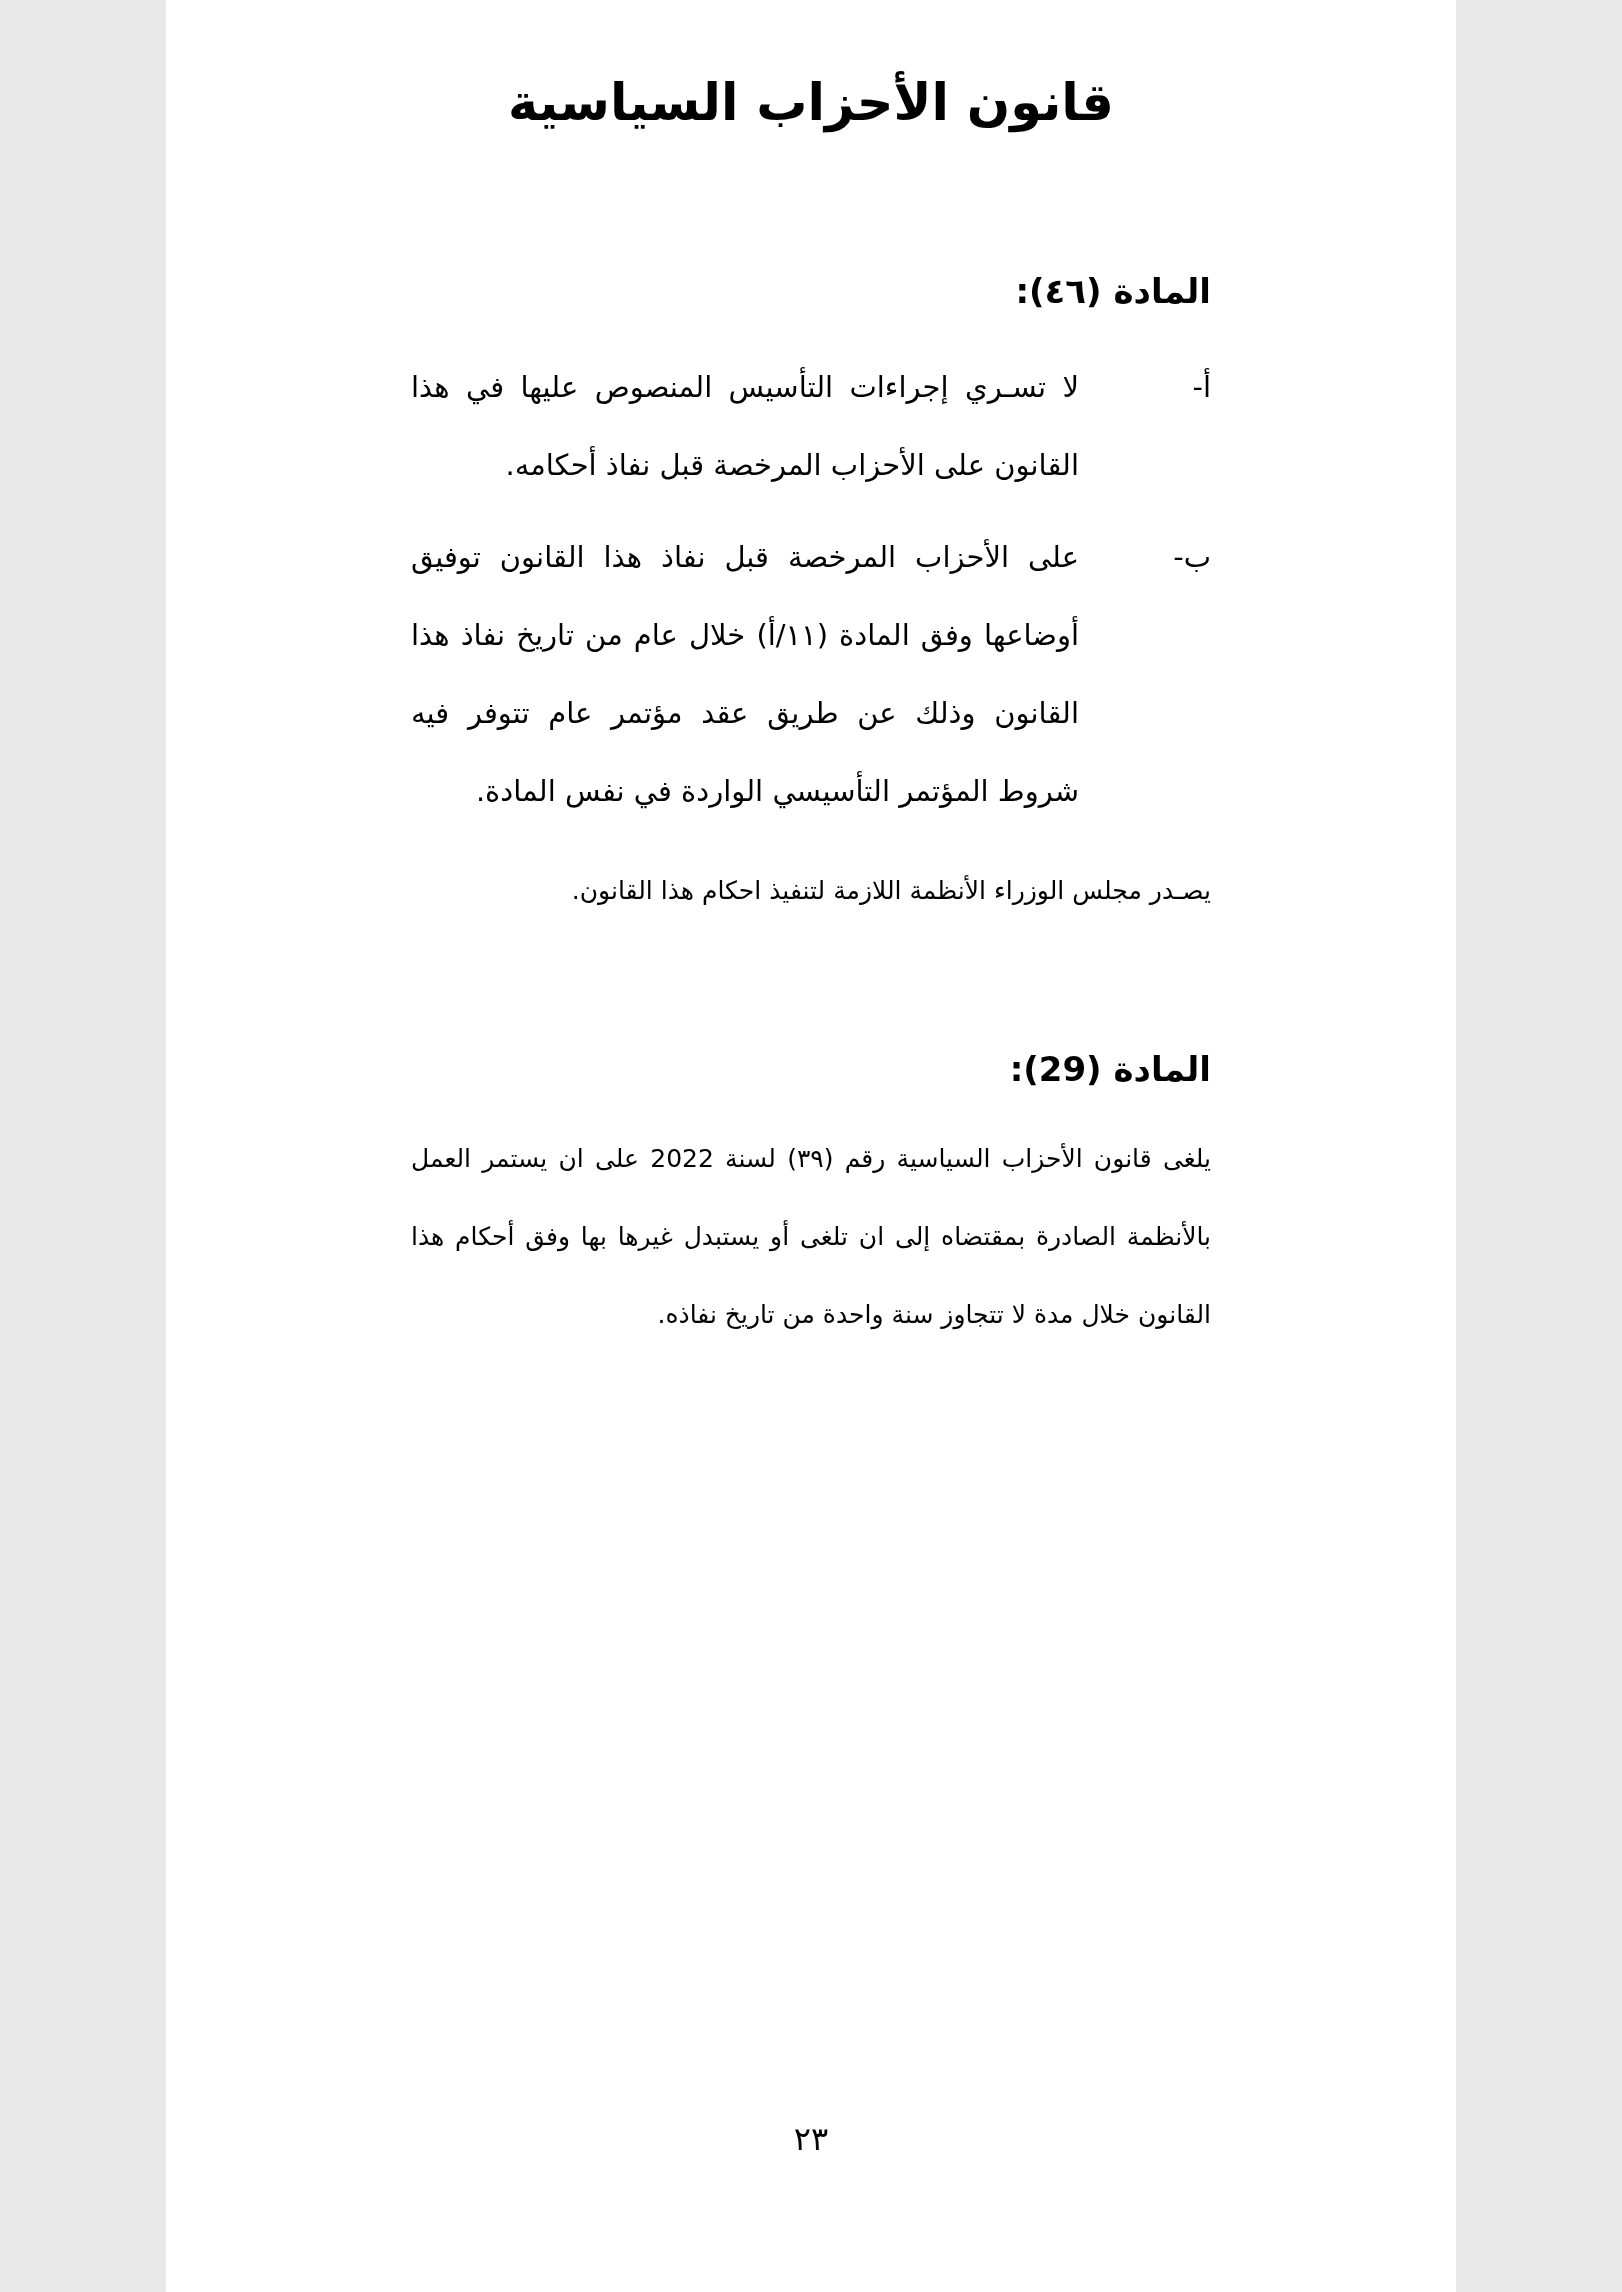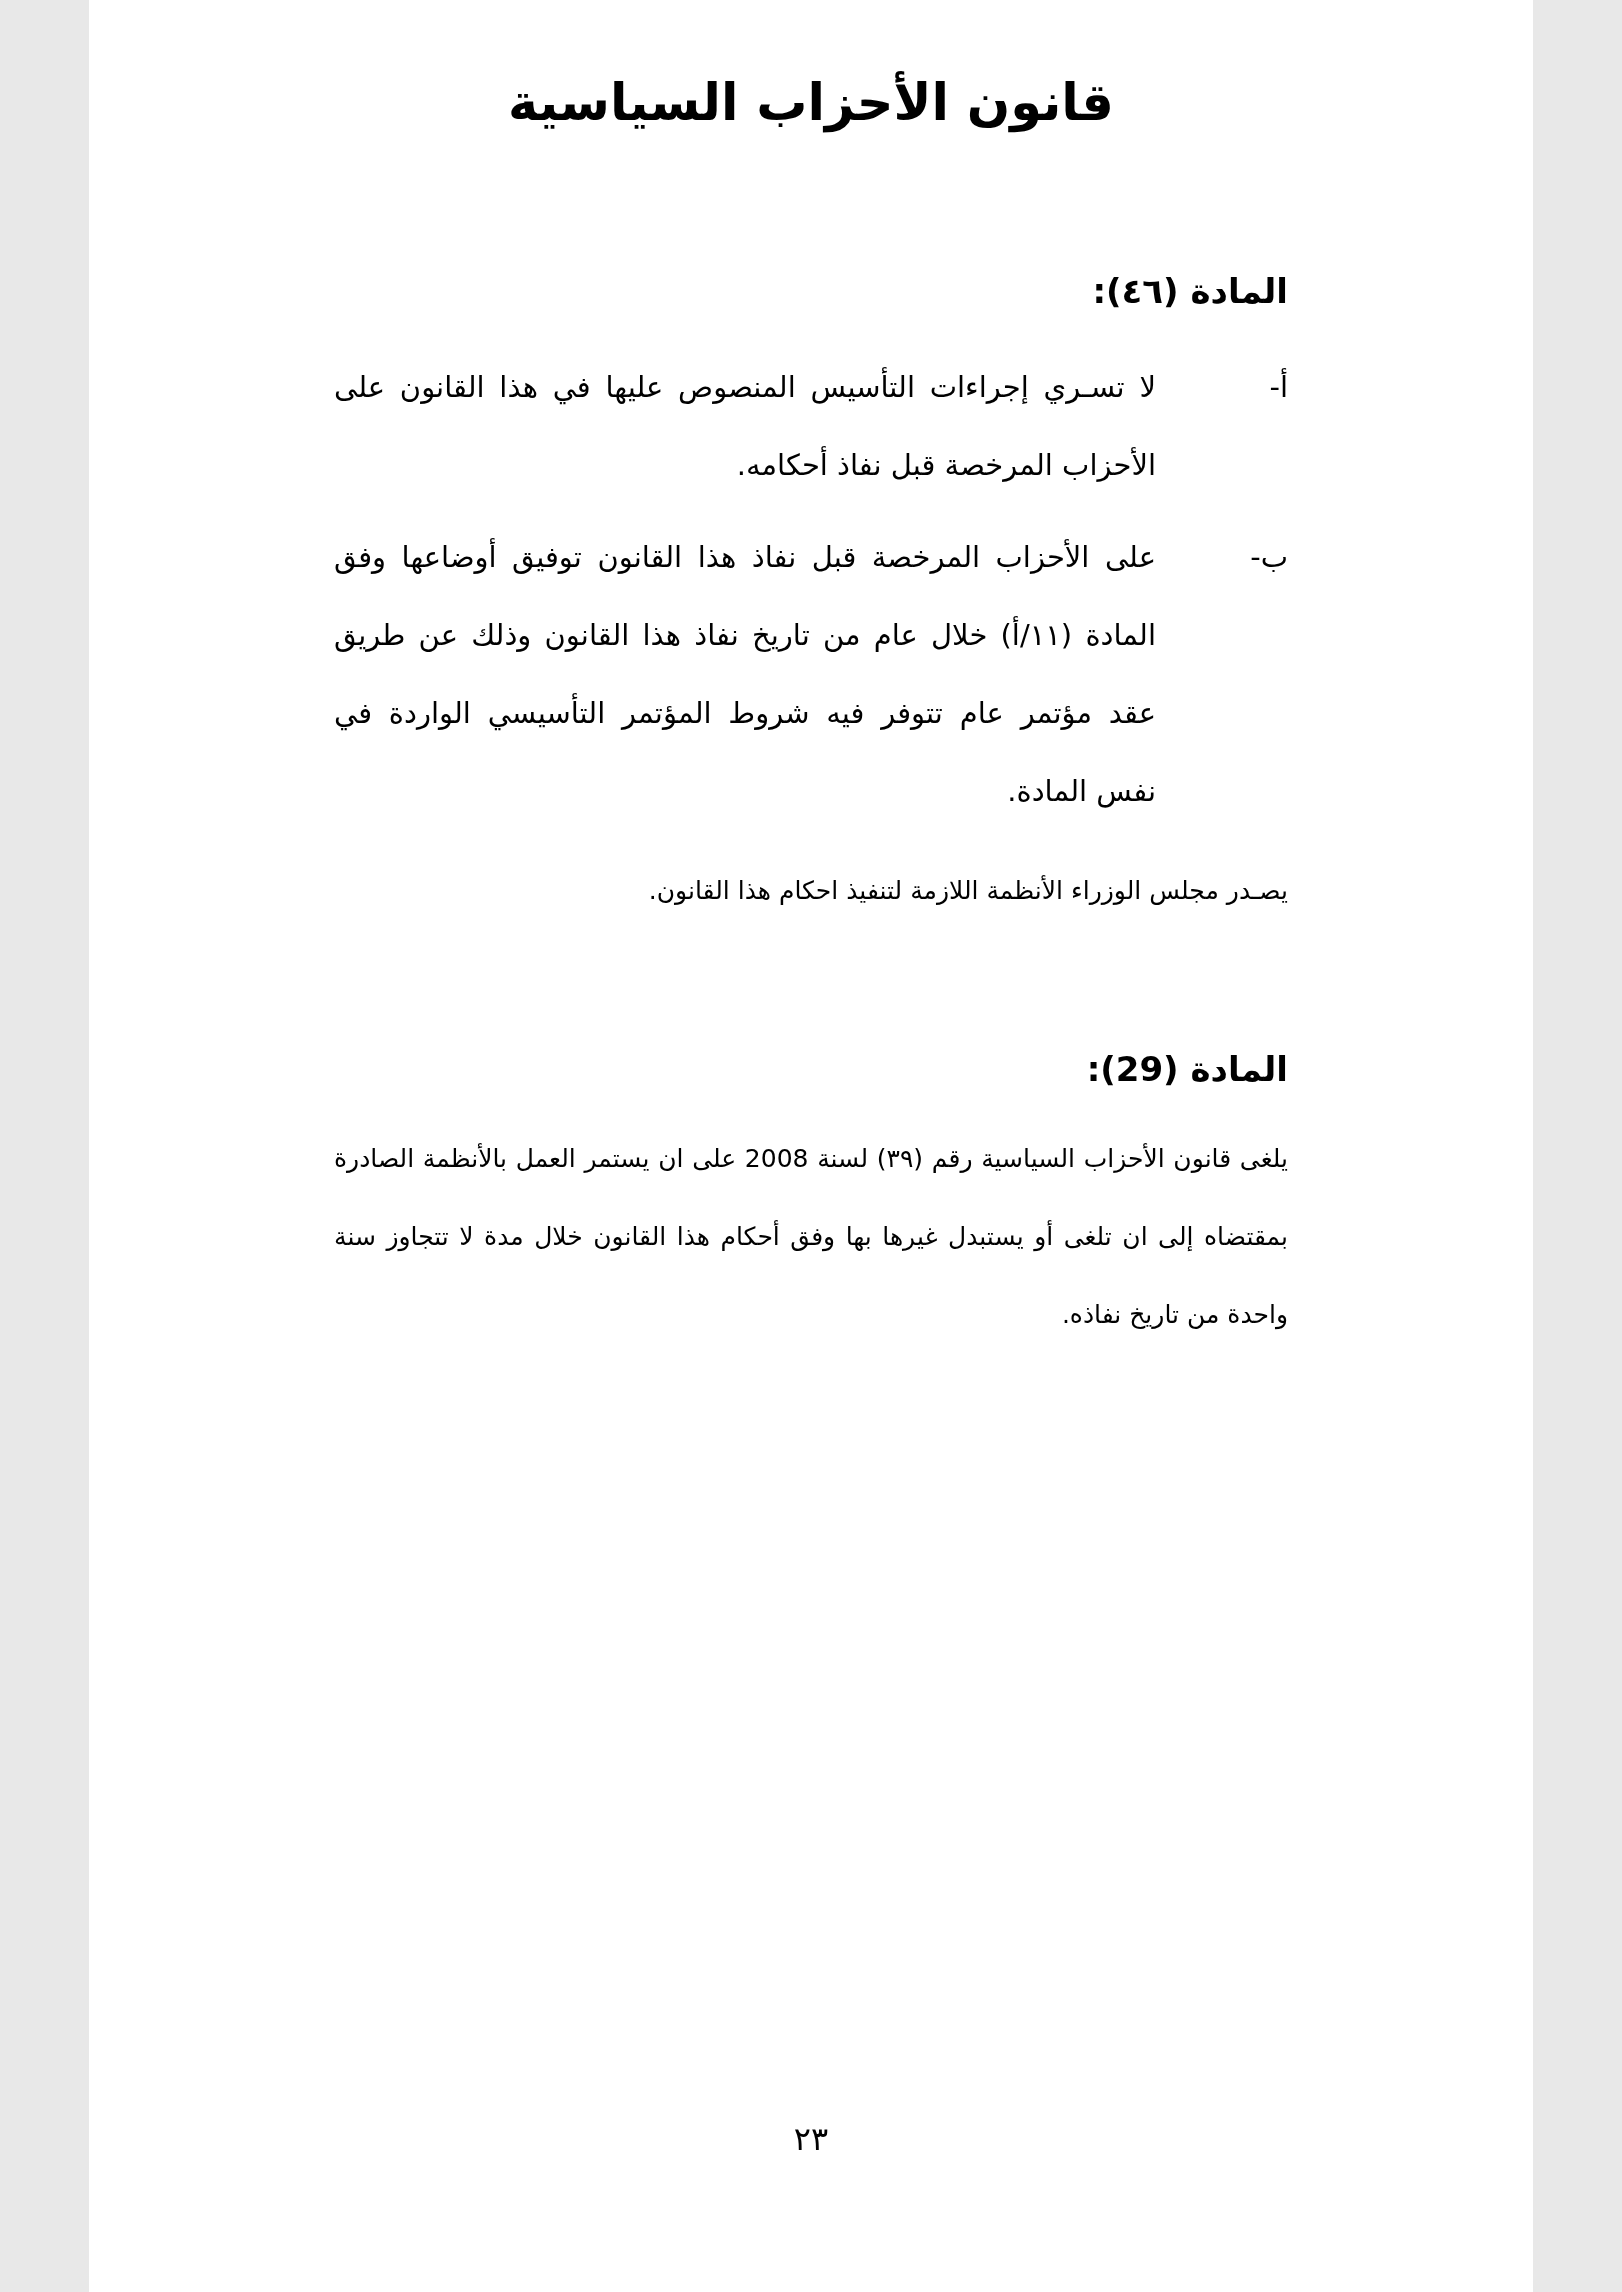--- a/index.html
+++ b/index.html
@@ -2,21 +2,21 @@
 <html lang="ar" dir="rtl"><head>
   <meta charset="utf-8">
   <style>
     html, body {
       margin: 0;
       padding: 0;
       background: #e8e8e8;
     }
     .page {
       position: relative;
-      width: 1444px;
+      width: 1290px;
       height: 2293px;
       margin: 0 auto;
       background: #ffffff;
       color: #000000;
       direction: rtl;
       box-sizing: border-box;
       padding: 54px 245px 0 245px;
       font-family: "DejaVu Sans", sans-serif;
       overflow: hidden;
     }
@@ -93,18 +93,18 @@
       <div class="list-text">على الأحزاب المرخصة قبل نفاذ هذا القانون توفيق أوضاعها وفق المادة (١١/أ) خلال عام من تاريخ نفاذ هذا القانون وذلك عن طريق عقد مؤتمر عام تتوفر فيه شروط المؤتمر التأسيسي الواردة في نفس المادة.</div>
     </div>
 
   </div>
 
 
   <p class="body-par">يصـدر مجلس الوزراء الأنظمة اللازمة لتنفيذ احكام هذا القانون.</p>
 
   <h2 class="article-heading heading-48">المادة (29):</h2>
 
-  <p class="body-par">يلغى قانون الأحزاب السياسية رقم (٣٩) لسنة 2008 على ان يستمر العمل بالأنظمة الصادرة بمقتضاه إلى ان تلغى أو يستبدل غيرها بها وفق أحكام هذا القانون خلال مدة لا تتجاوز سنة واحدة من تاريخ نفاذه.</p>
+  <p class="body-par">يلغى قانون الأحزاب السياسية رقم (٣٩) لسنة 2022 على ان يستمر العمل بالأنظمة الصادرة بمقتضاه إلى ان تلغى أو يستبدل غيرها بها وفق أحكام هذا القانون خلال مدة لا تتجاوز سنة واحدة من تاريخ نفاذه.</p>
 
   <div class="page-number">٢٣</div>
 
 </div>
 
 
 </body></html>

